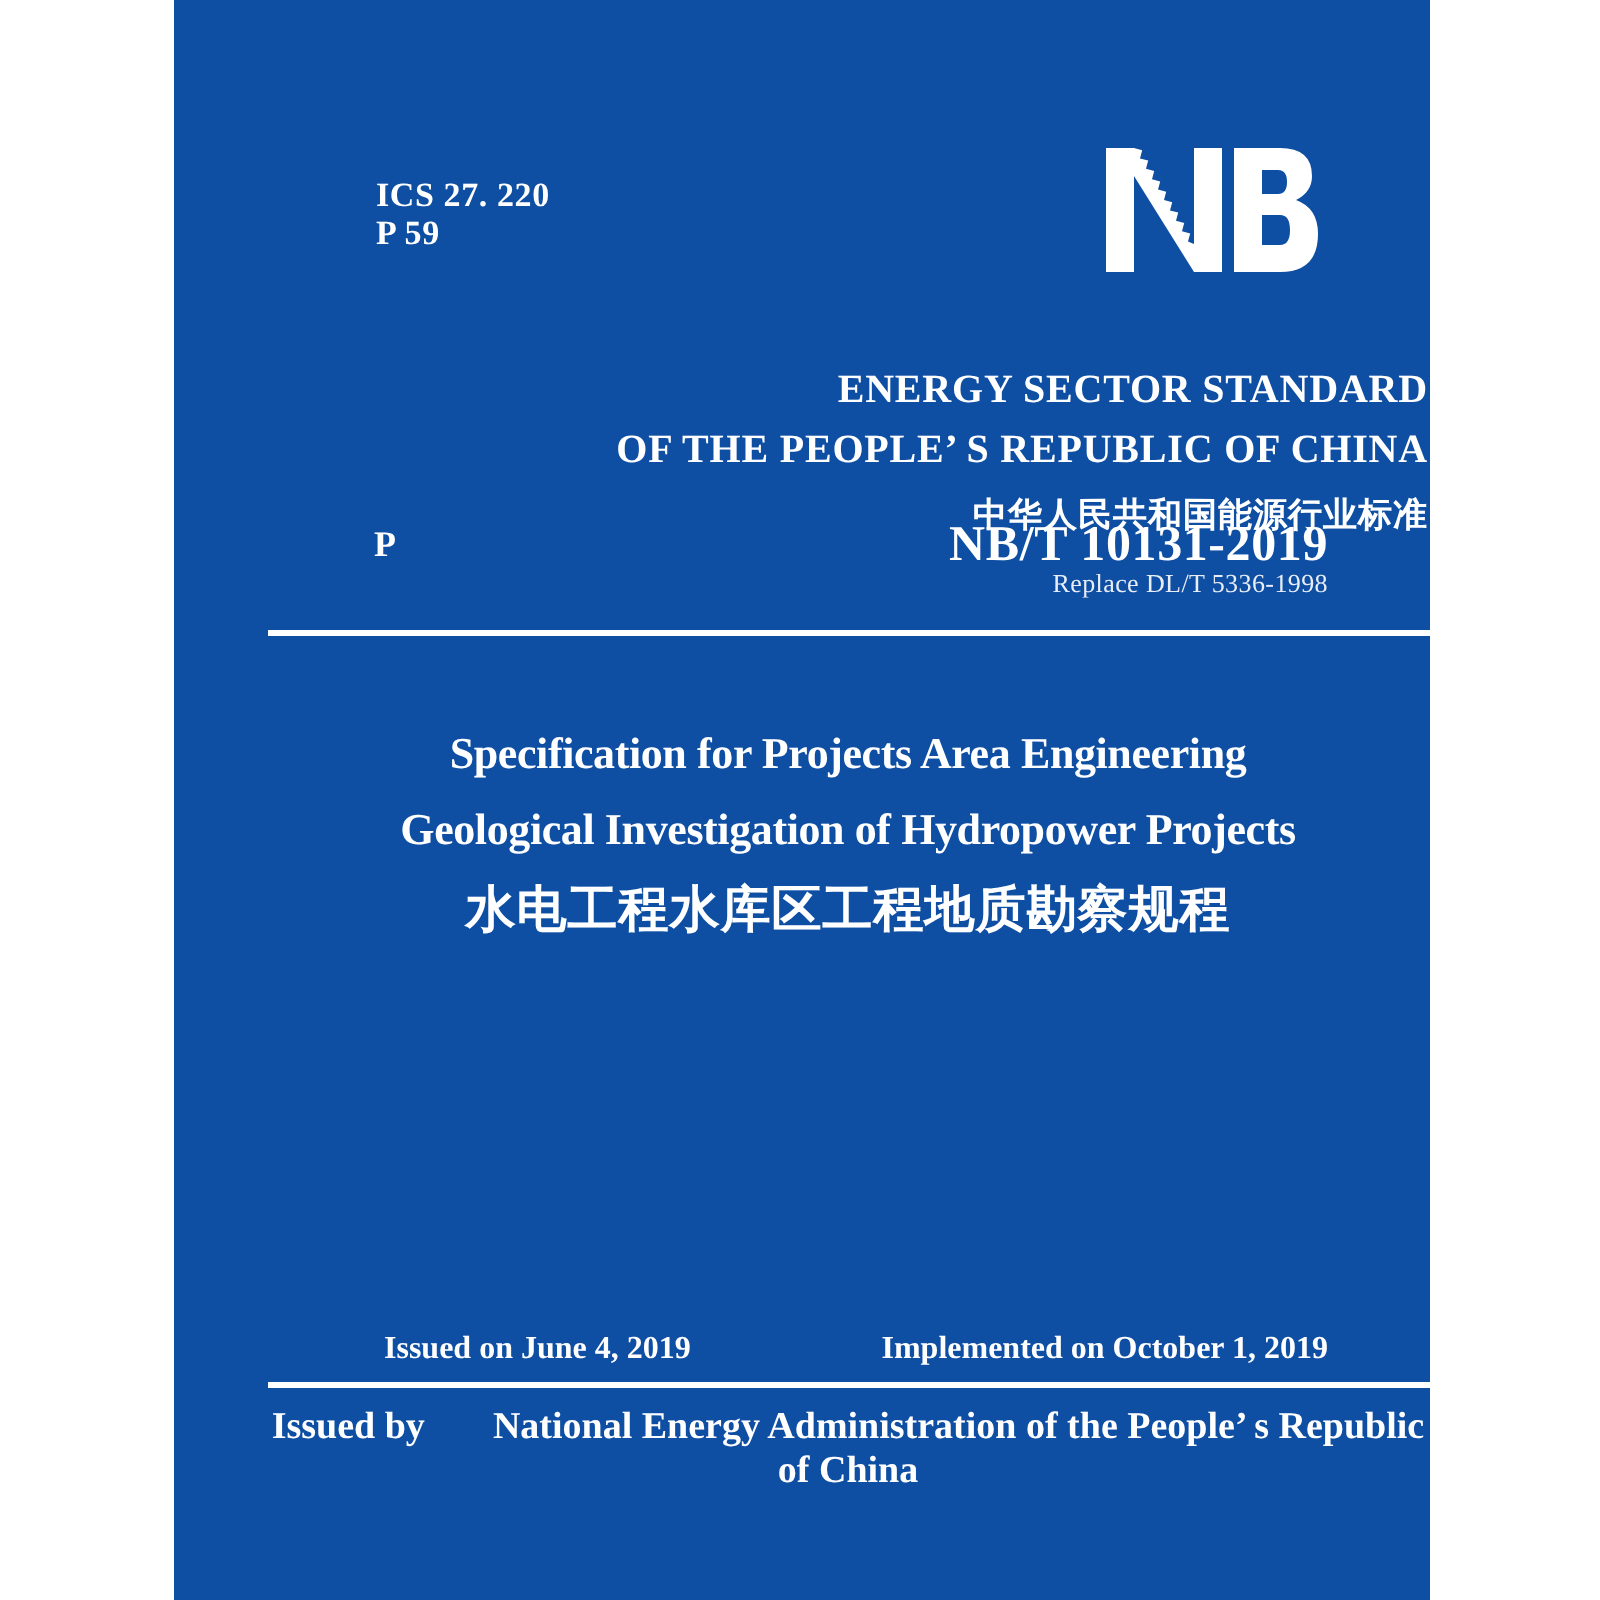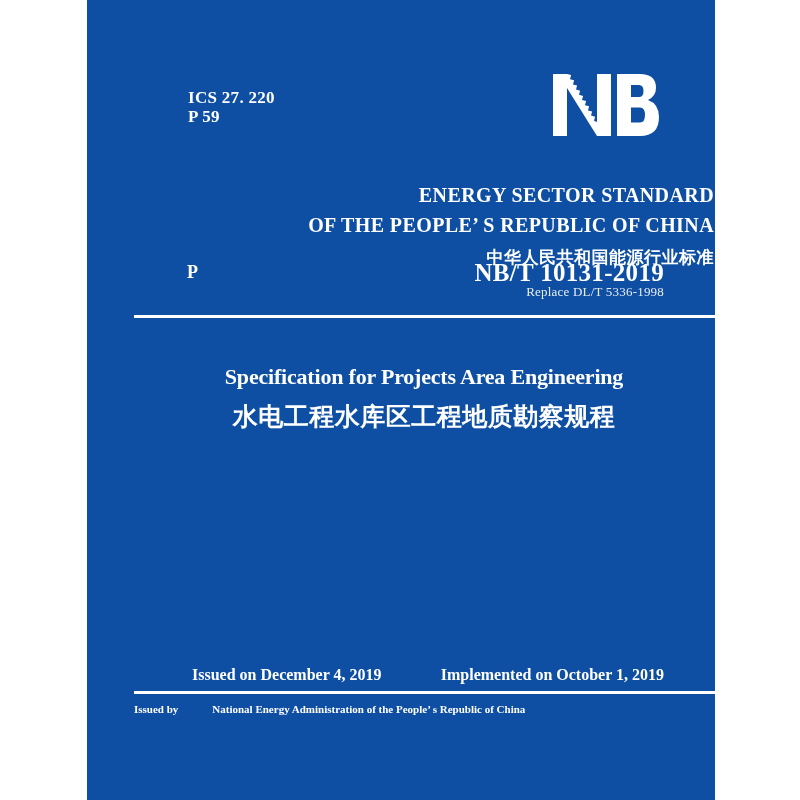--- a/index.html
+++ b/index.html
@@ -42,22 +42,22 @@
   .title-block{position:absolute;left:47px;top:358px;width:580px;text-align:center;}
   .title-block .en{font-size:22px;font-weight:bold;line-height:38px;letter-spacing:-0.2px;}
   .title-block .zh{font-size:25px;font-weight:bold;margin-top:4px;letter-spacing:0.5px;}
 
   
   .issue-row{position:absolute;left:47px;right:0;top:666px;display:flex;
              justify-content:space-between;padding:0 51px 0 58px;
              font-size:16px;font-weight:bold;}
 
   
-  .issuer-row{position:absolute;left:47px;top:703px;width:580px;
-              font-size:11px;font-weight:bold;}
+  .issuer-row{position:absolute;left:47px;top:703px;width:580px;text-align:center;
+              font-size:19px;font-weight:bold;}
   .issuer-row .label{margin-right:34px;}
 </style>
 </head>
 <body style="background: rgb(255, 255, 255);">
 
 <div class="cover">
 
   <div class="ics-block">
     <div>ICS 27. 220</div>
     <div>P 59</div>
@@ -81,25 +81,26 @@
   </div>
 
   <div class="doc-class">P</div>
   <div class="standard-no">NB/T 10131-2019</div>
   <div class="replaces">Replace DL/T 5336-1998</div>
 
   <div class="rule rule-top"></div>
 
   <div class="title-block">
     <div class="en">Specification for Projects Area Engineering</div>
+    <div class="en">Geological Investigation of Hydropower Projects</div>
     <div class="zh">水电工程水库区工程地质勘察规程</div>
   </div>
 
   <div class="issue-row">
-    <span>Issued on December 4, 2019</span>
+    <span>Issued on June 4, 2019</span>
     <span>Implemented on October 1, 2019</span>
   </div>
 
   <div class="rule rule-bottom"></div>
 
   <div class="issuer-row">
     <span class="label">Issued by</span><span>National Energy Administration of the People’ s Republic of China</span>
   </div>
 
 </div>

